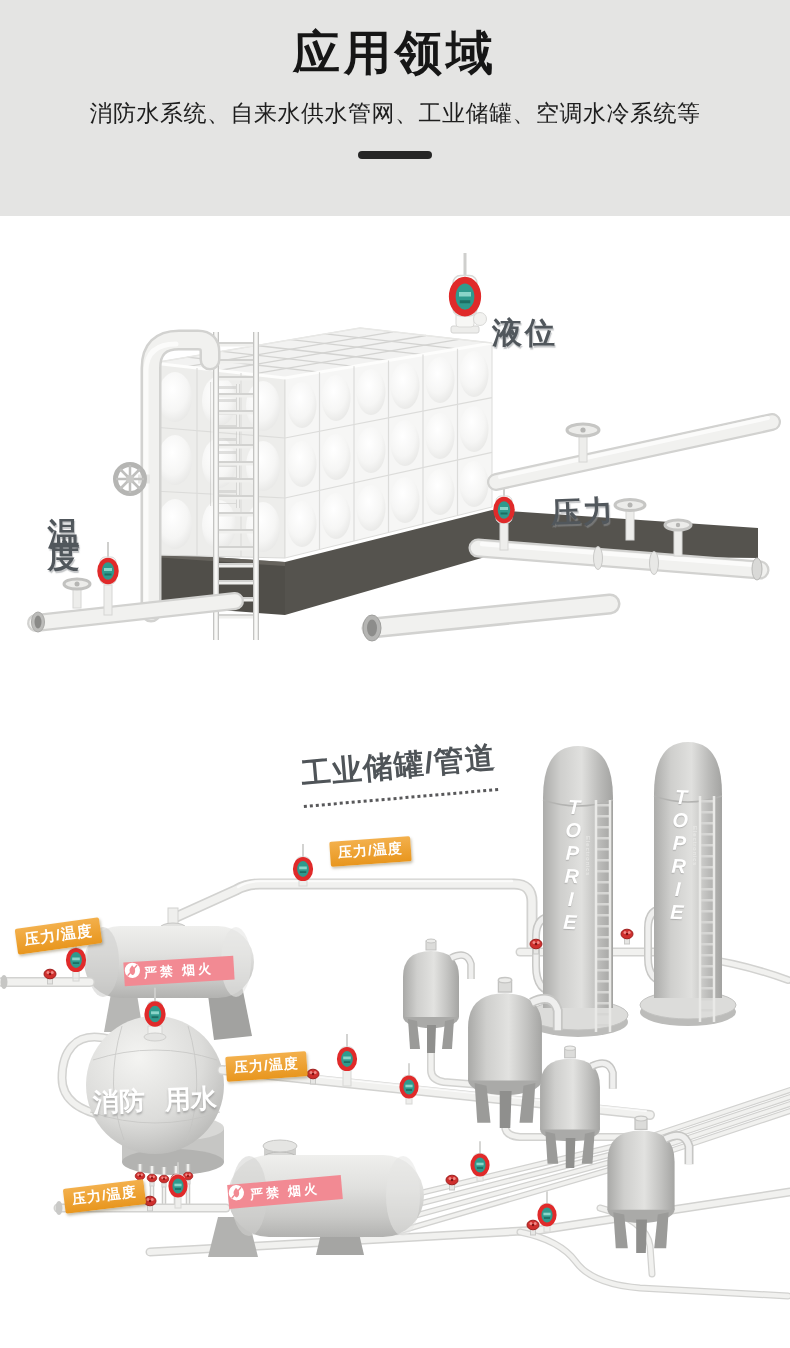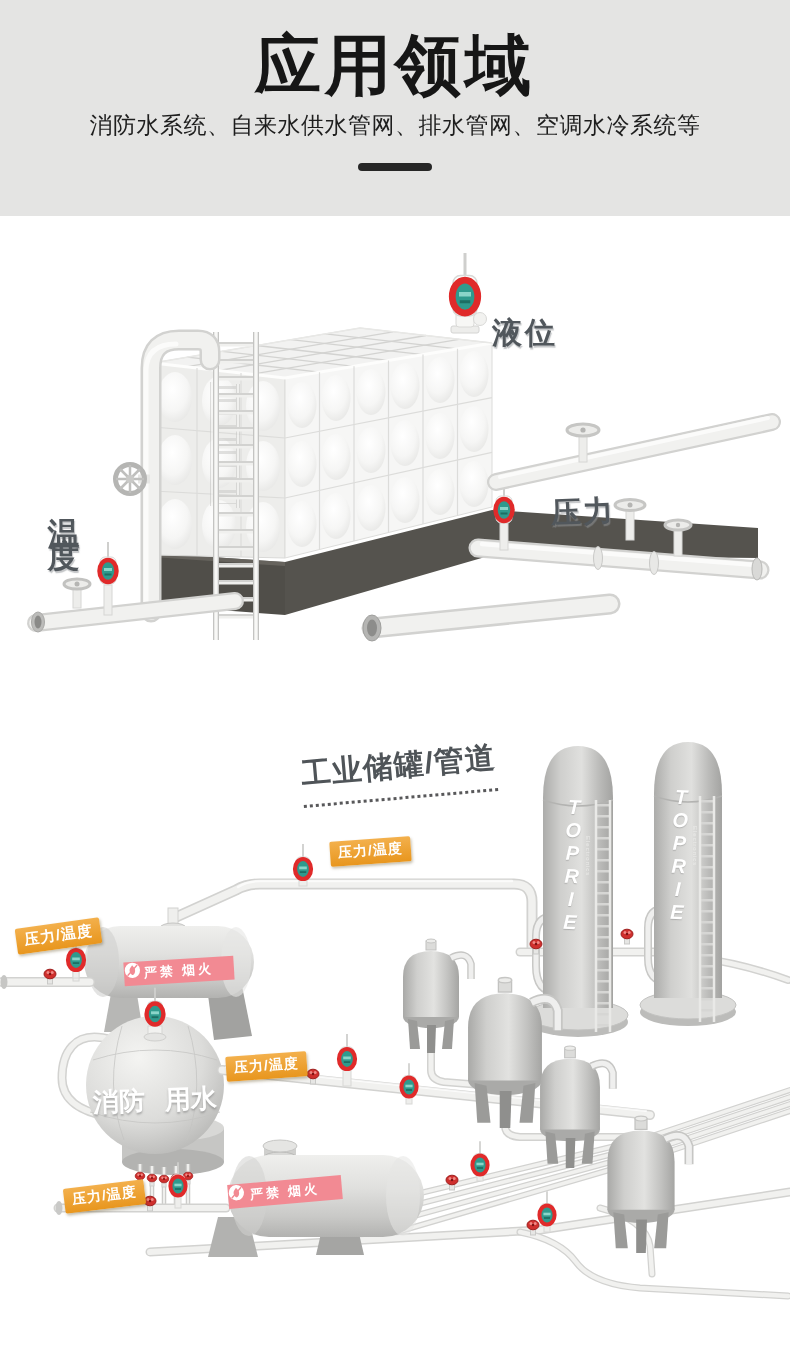--- a/index.html
+++ b/index.html
@@ -1,19 +1,19 @@
 <!DOCTYPE html>
 <html><head>
 <meta charset="utf-8">
 <style>
   html,body{margin:0;padding:0;}
   body{width:790px;height:1348px;position:relative;background:#ffffff;
        font-family:"Liberation Sans", sans-serif;overflow:hidden;}
   .header{position:absolute;top:0;left:0;width:790px;height:216px;background:#e4e4e3;text-align:center;}
-  .page-title{margin:0;padding-top:34px;font-size:66px;line-height:62px;font-weight:900;
+  .page-title{margin:0;padding-top:22px;font-size:47px;line-height:62px;font-weight:900;
               letter-spacing:4px;color:#161616;}
   .page-subtitle{margin:14px 0 0 0;font-size:23px;line-height:30px;color:#1e1e1e;letter-spacing:.5px;}
   .divider{width:74px;height:8px;border-radius:4px;background:#262626;margin:23px auto 0 auto;}
   .scene{position:absolute;left:0;width:790px;}
   .scene1{top:216px;height:524px;}
   .scene2{top:740px;height:608px;}
   .scene svg{position:absolute;top:0;left:0;}
   .glabel{position:absolute;font-weight:bold;color:#51575c;
           text-shadow:1px 2px 1px rgba(145,150,153,.55);}
   .lbl-level{left:492px;top:60px;font-size:30px;letter-spacing:3px;margin-top:37px;}
@@ -51,21 +51,21 @@
   .po{fill:none;stroke:#d2d2d0;stroke-linecap:round;stroke-linejoin:round;}
   .pi{fill:none;stroke:#f1f1ef;stroke-linecap:round;stroke-linejoin:round;}
   .ph{fill:none;stroke:#ffffff;stroke-linecap:round;stroke-linejoin:round;opacity:.7;}
   .seam{stroke:#dcdcda;stroke-width:1.2;fill:none;}
 </style>
 </head>
 <body>
 
 <header class="header">
   <h1 class="page-title">应用领域</h1>
-  <p class="page-subtitle">消防水系统、自来水供水管网、排水管网、空调水冷系统等</p>
+  <p class="page-subtitle">消防水系统、自来水供水管网、工业储罐、空调水冷系统等</p>
   <div class="divider"></div>
 </header>
 
 <section class="scene scene1">
 <svg width="790" height="524" viewBox="0 0 790 524">
   <defs>
     <radialGradient id="pbg" cx="0.42" cy="0.35" r="0.8">
       <stop offset="0" stop-color="#ffffff"></stop>
           <stop offset="0.55" stop-color="#f6f6f5"></stop>
           <stop offset="1" stop-color="#e1e1df"></stop>

